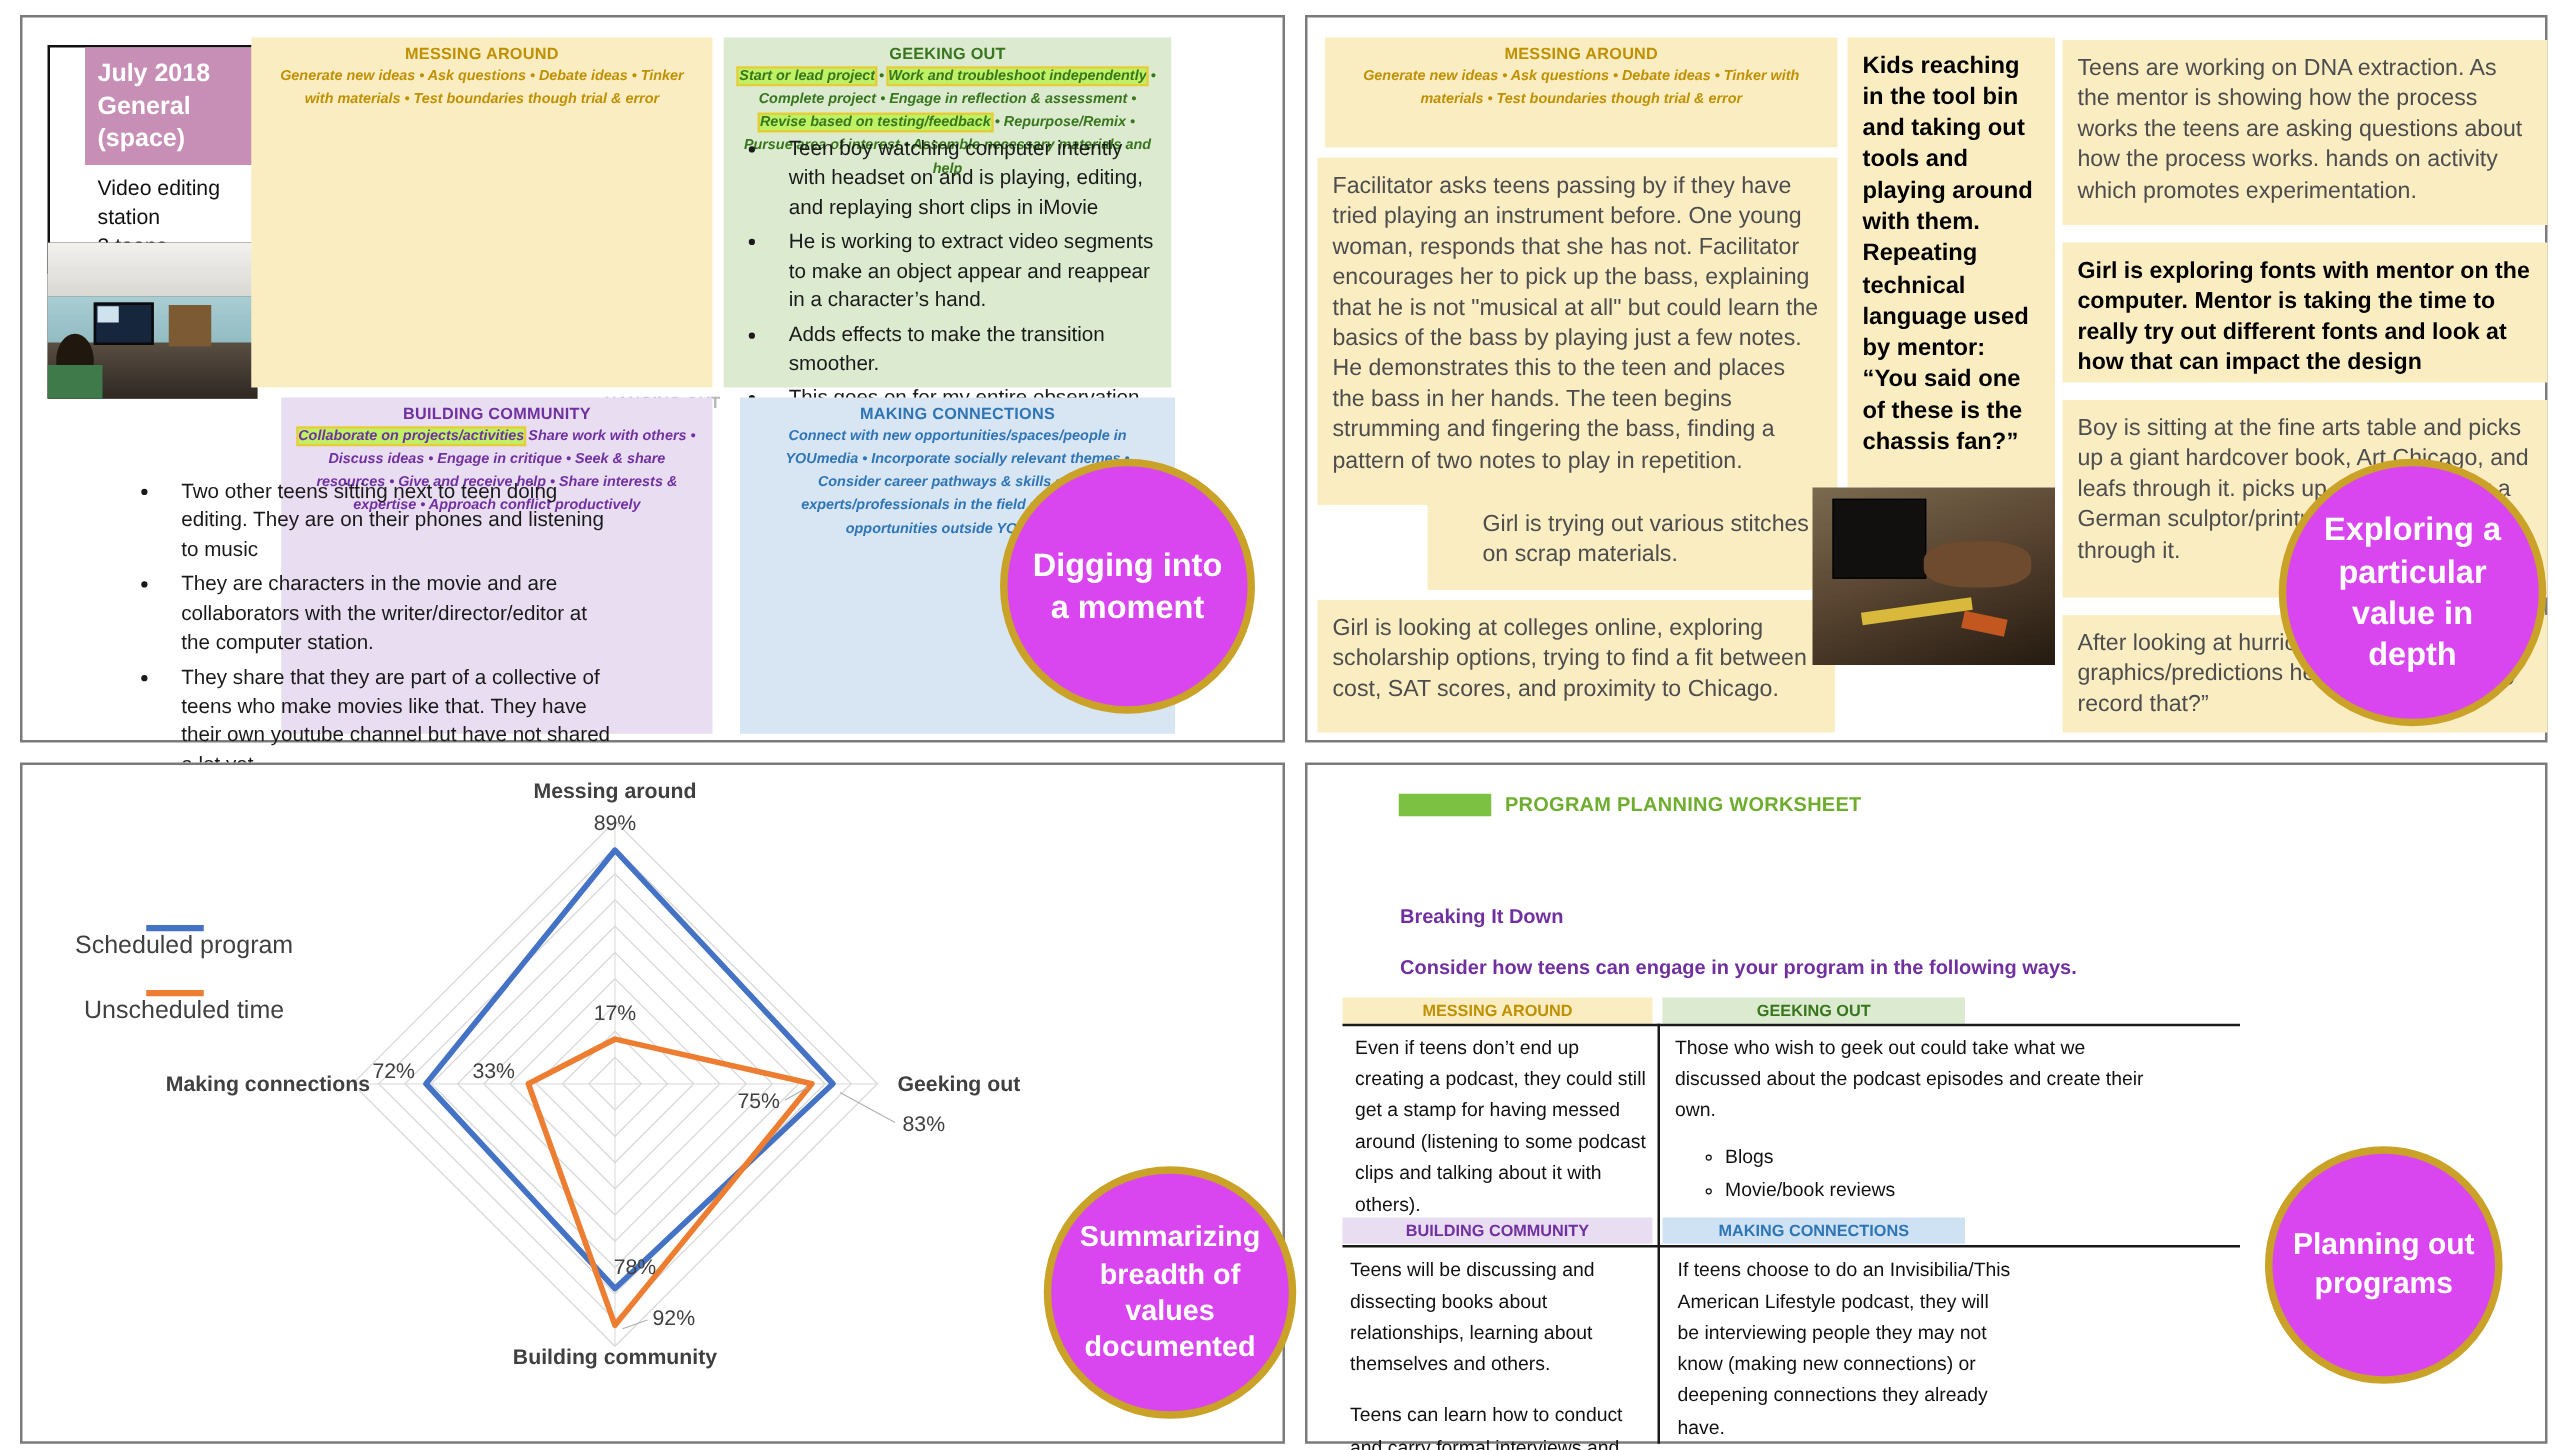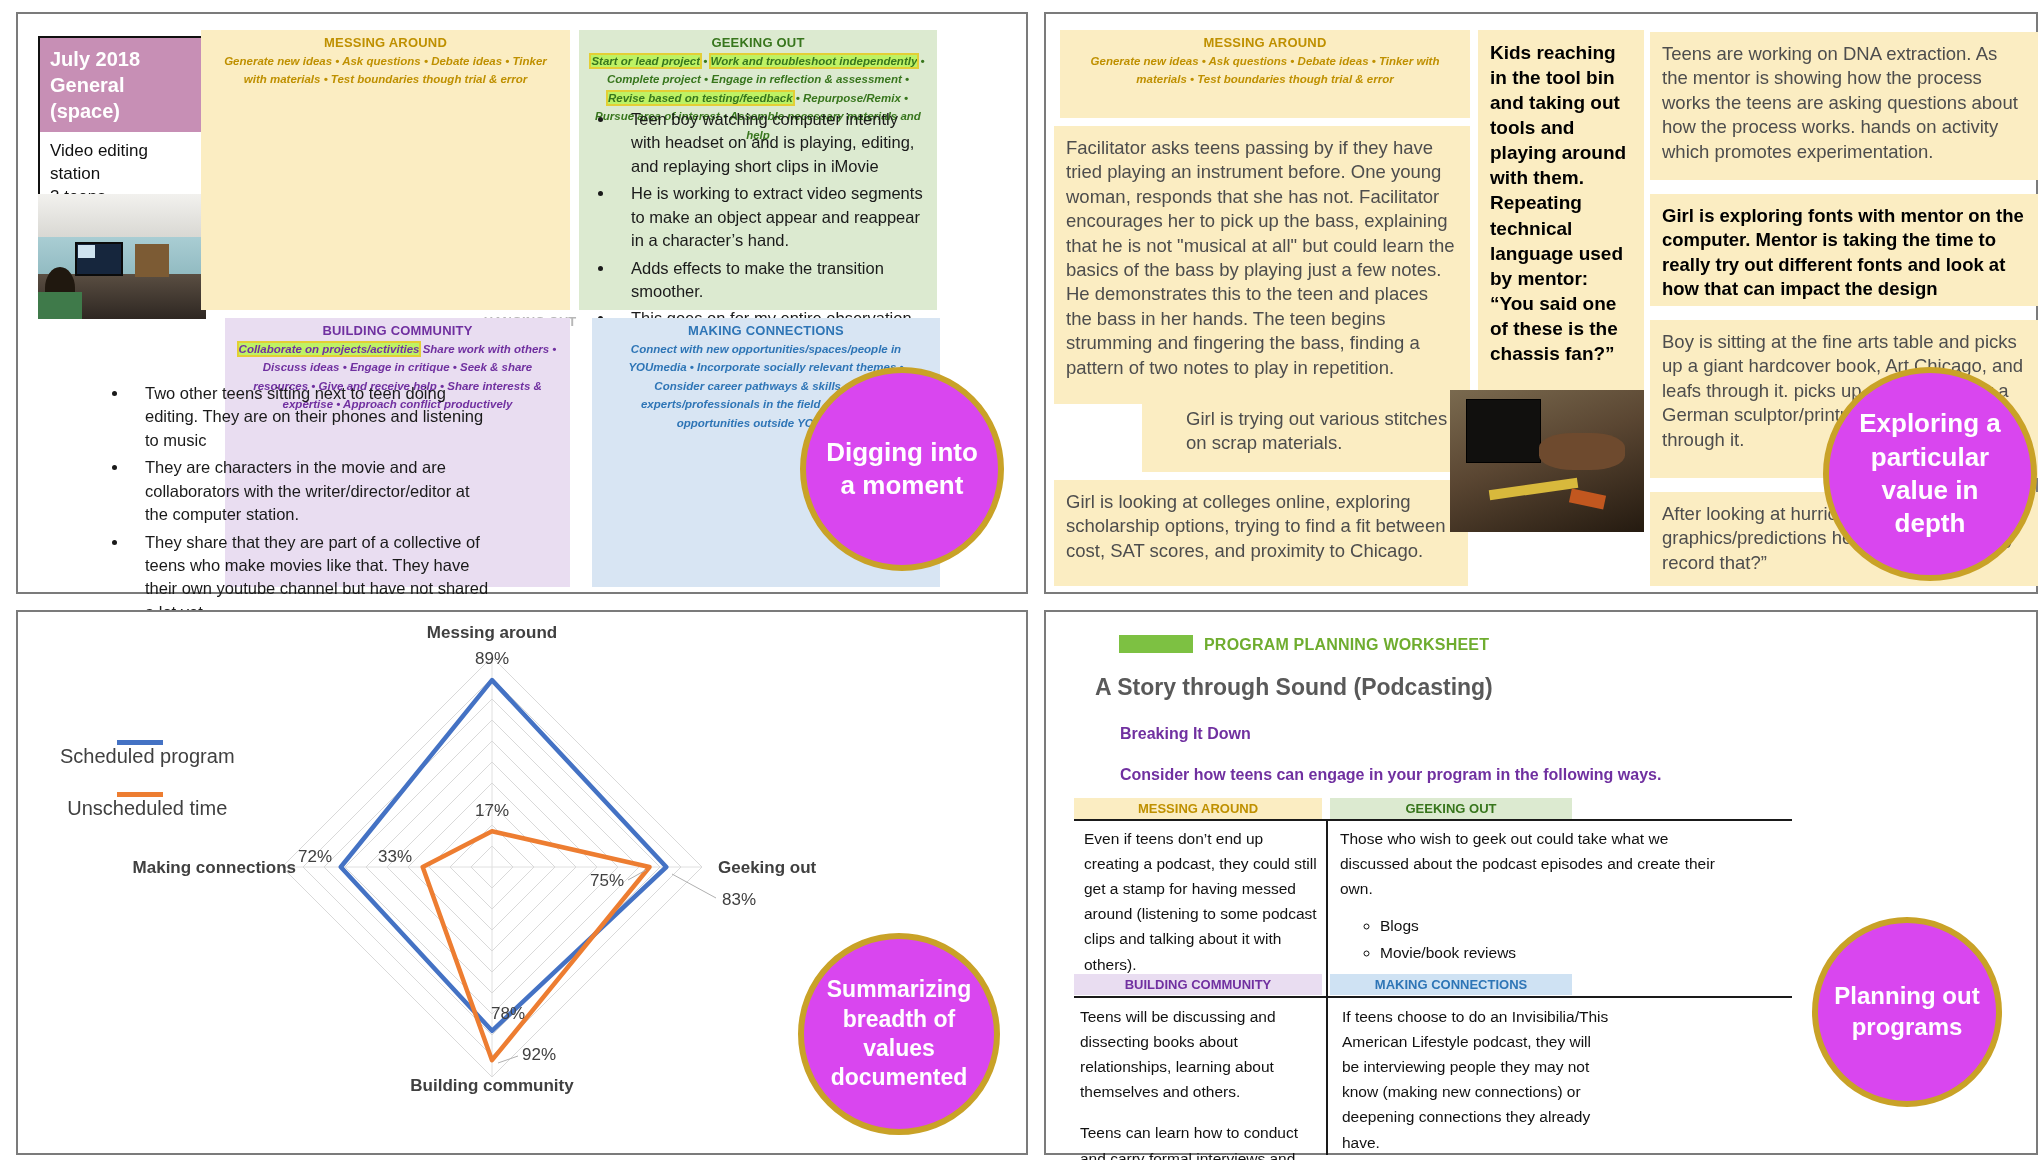--- a/index.html
+++ b/index.html
@@ -78,21 +78,21 @@
   .ws-line{position:absolute;background:#1a1a1a;}
   ul.ws-bullets{margin:12px 0 0 0;padding-left:40px;list-style:circle;}
   ul.ws-bullets li{margin-bottom:2px;}
 </style>
 </head>
 <body>
 
 <div class="stage">
 
   <section class="panel" id="p1">
-    <div class="pinkcard abs" style="left:20px;top:22px;width:174px;">
+    <div class="pinkcard abs" style="left:20px;top:22px;width:174px;padding-left:28px;">
       <div class="pinkcard-head preline">July 2018
 General (space)</div>
       <div class="pinkcard-body preline">Video editing station
 3 teens</div>
     </div>
 
     <div class="photo photo1 abs" style="left:20px;top:180px;width:168px;height:125px;">
       <div class="ph-ceiling"></div>
       <div class="ph-wall"></div>
       <div class="ph-floor"></div>
@@ -209,29 +209,28 @@
       <div class="legend-row">
         <span class="legend-swatch" style="background: rgb(68, 114, 196);"></span>
         <span class="legend-label">Scheduled program</span>
       </div>
       <div class="legend-row">
         <span class="legend-swatch" style="background: rgb(237, 125, 49);"></span>
         <span class="legend-label">Unscheduled time</span>
       </div>
     </div>
 
-    <div class="gold-circle" style="left:780px;top:321px;width:202px;height:202px;font-size:23px;">
+    <div class="gold-circle" style="left:817px;top:321px;width:202px;height:202px;font-size:23px;">
       <span>Summarizing breadth of values documented</span>
     </div>
   </section>
 
   <section class="panel" id="p4">
     <div class="ws-bar" style="left:73px;top:23px;width:74px;height:18px;"></div>
     <div class="ws-label" style="left:158px;top:24px;">PROGRAM PLANNING WORKSHEET</div>
-    <div class="ws-title" style="left:49px;top:62px;">A Story through Sound (Podcasting)</div>
     <div class="ws-purple" style="left:74px;top:113px;">Breaking It Down</div>
     <div class="ws-purple" style="left:74px;top:154px;">Consider how teens can engage in your program in the following ways.</div>
 
     <div class="ws-h bg-yellow c-gold" style="left:28px;top:186px;width:248px;">MESSING AROUND</div>
     <div class="ws-h bg-green c-green" style="left:284px;top:186px;width:242px;">GEEKING OUT</div>
 
     <div class="ws-line" style="left:28px;top:207px;width:718px;height:2px;"></div>
     <div class="ws-line" style="left:280px;top:207px;width:2px;height:336px;"></div>
 
     <div class="ws-cell" style="left:294px;top:214px;width:382px;">

